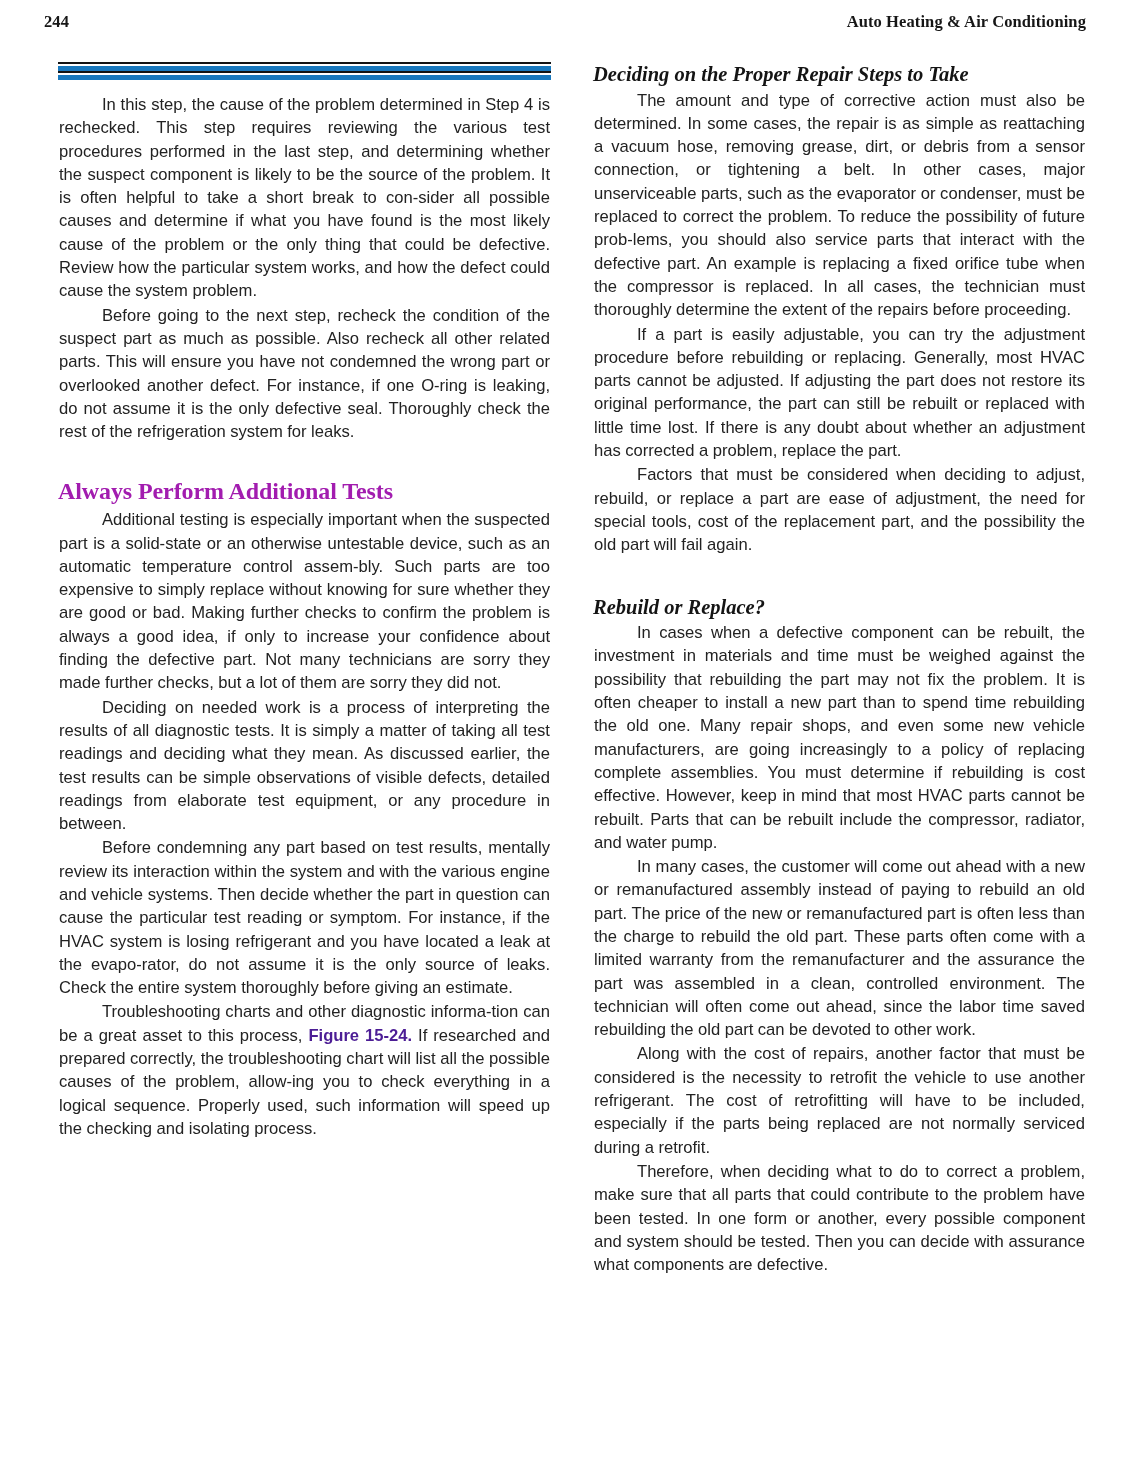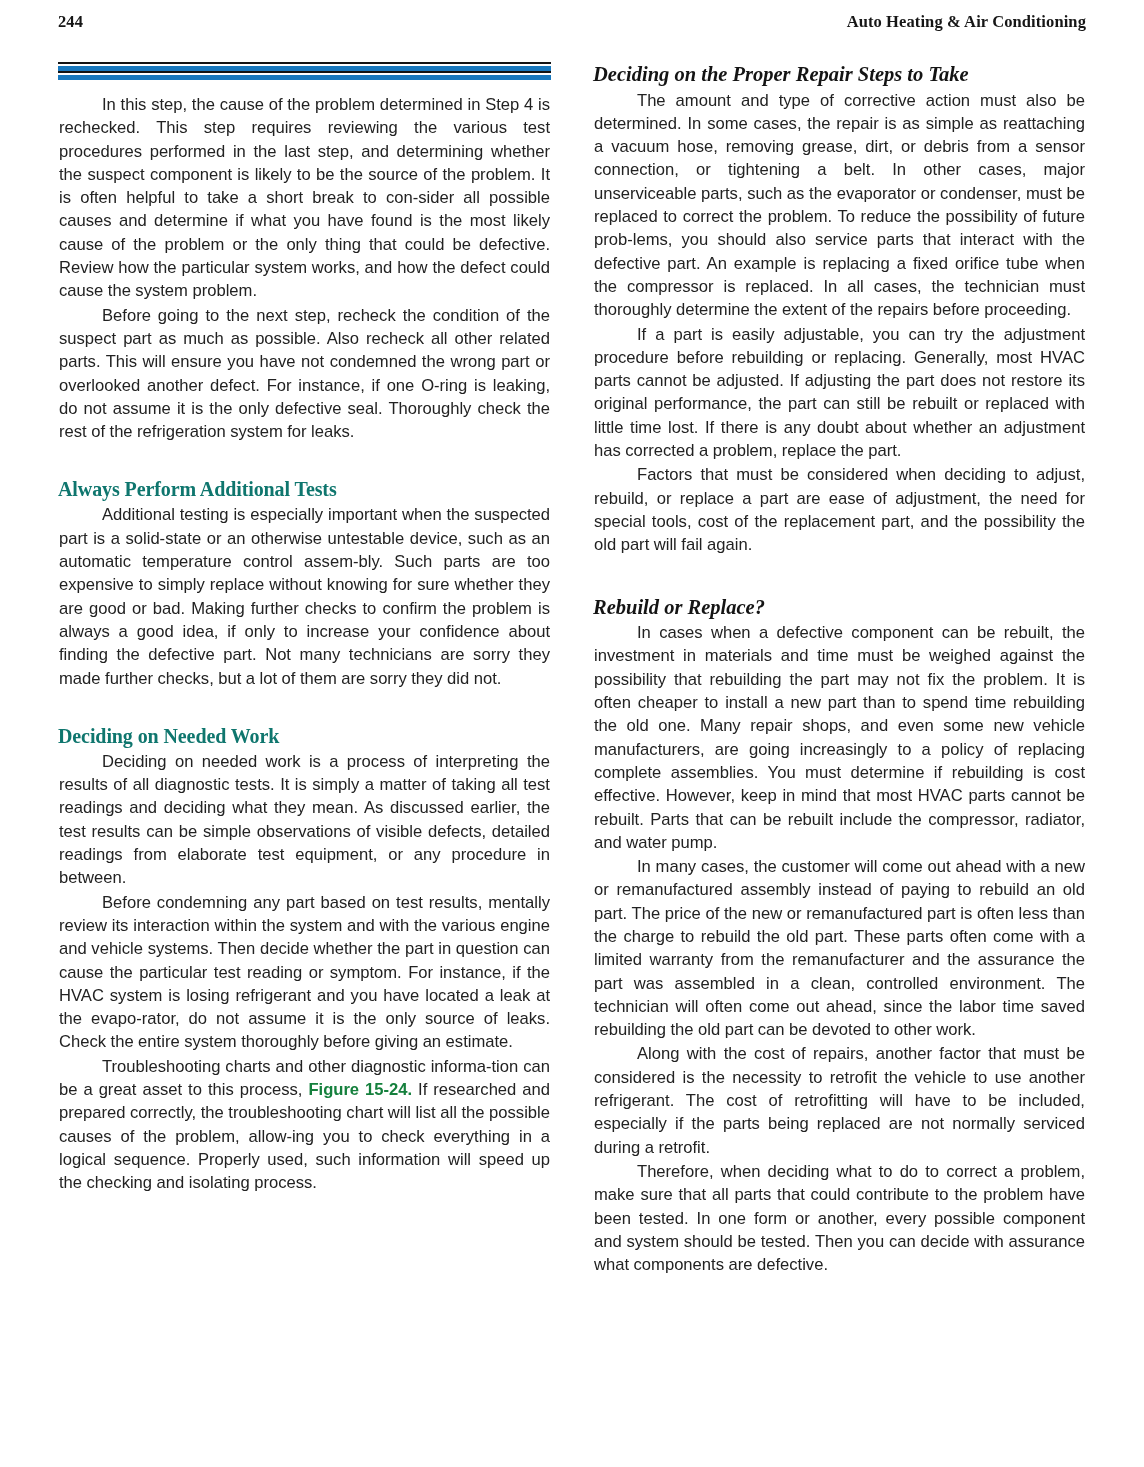--- a/index.html
+++ b/index.html
@@ -20,21 +20,21 @@
     height: 1467px;
     box-sizing: border-box;
     padding: 0;
     overflow: hidden;
   }
 
   
   .running-head {
     position: absolute;
     top: 12px;
-    left: 58px;
+    left: 44px;
     right: 58px;
     display: flex;
     justify-content: space-between;
     align-items: baseline;
     font-family: "Liberation Serif", serif;
     font-weight: bold;
     font-size: 16.5px;
     letter-spacing: 0.1px;
     color: #161616;
   }
@@ -87,24 +87,24 @@
     text-align: center;
     color: #141414;
     letter-spacing: -0.2px;
   }
 
   
   h2.section-head {
     margin: 34px 0 2px 0;
     font-family: "Liberation Serif", serif;
     font-weight: bold;
-    font-size: 20px;
+    font-size: 24px;
     line-height: 1.2;
     text-align: left;
-    color: #0f766e;
+    color: #a21caf;
     letter-spacing: -0.1px;
   }
   h3.sub-head {
     margin: 0 0 2px 0;
     font-family: "Liberation Serif", serif;
     font-weight: bold;
     font-style: italic;
     font-size: 20.5px;
     line-height: 1.2;
     color: #141414;
@@ -116,21 +116,21 @@
     margin: 1px;
     text-indent: 43px;
     text-align: justify;
     font-family: "Liberation Sans", sans-serif;
     font-size: 16.6px;
     line-height: 23.3px;
     color: #222222;
     hyphens: manual;
     word-spacing: -0.1px;
   }
-  b.fig-ref { font-weight: bold; color: #15803d; }
+  b.fig-ref { font-weight: bold; color: #4c1d95; }
 
   .spacer-sm { height: 6px; }
 </style>
 </head>
 <body>
 
 <div class="page">
 
   <div class="running-head">
     <span class="folio">244</span>
@@ -155,21 +155,20 @@
       </div>
 
       <div class="spacer-sm"></div>
 
       <p class="body">In this step, the cause of the problem determined in Step 4 is rechecked. This step requires reviewing the various test procedures performed in the last step, and determining whether the suspect component is likely to be the source of the problem. It is often helpful to take a short break to con-sider all possible causes and determine if what you have found is the most likely cause of the problem or the only thing that could be defective. Review how the particular system works, and how the defect could cause the system problem.</p>
       <p class="body">Before going to the next step, recheck the condition of the suspect part as much as possible. Also recheck all other related parts. This will ensure you have not condemned the wrong part or overlooked another defect. For instance, if one O-ring is leaking, do not assume it is the only defective seal. Thoroughly check the rest of the refrigeration system for leaks.</p>
 
       <h2 class="section-head">Always Perform Additional Tests</h2>
       <p class="body">Additional testing is especially important when the suspected part is a solid-state or an otherwise untestable device, such as an automatic temperature control assem-bly. Such parts are too expensive to simply replace without knowing for sure whether they are good or bad. Making further checks to confirm the problem is always a good idea, if only to increase your confidence about finding the defective part. Not many technicians are sorry they made further checks, but a lot of them are sorry they did not.</p>
 
-      <h2 class="section-head">Deciding on Needed Work</h2>
       <p class="body">Deciding on needed work is a process of interpreting the results of all diagnostic tests. It is simply a matter of taking all test readings and deciding what they mean. As discussed earlier, the test results can be simple observations of visible defects, detailed readings from elaborate test equipment, or any procedure in between.</p>
       <p class="body">Before condemning any part based on test results, mentally review its interaction within the system and with the various engine and vehicle systems. Then decide whether the part in question can cause the particular test reading or symptom. For instance, if the HVAC system is losing refrigerant and you have located a leak at the evapo-rator, do not assume it is the only source of leaks. Check the entire system thoroughly before giving an estimate.</p>
 
       <p class="body"><span>Troubleshooting charts and other diagnostic informa-tion can be a great asset to this process, </span><b class="fig-ref">Figure 15-24.</b><span> If researched and prepared correctly, the troubleshooting chart will list all the possible causes of the problem, allow-ing you to check everything in a logical sequence. Properly used, such information will speed up the checking and isolating process.</span></p>
 
     </div>
 
     <div class="col">
 
       <h3 class="sub-head">Deciding on the Proper Repair Steps to Take</h3>

